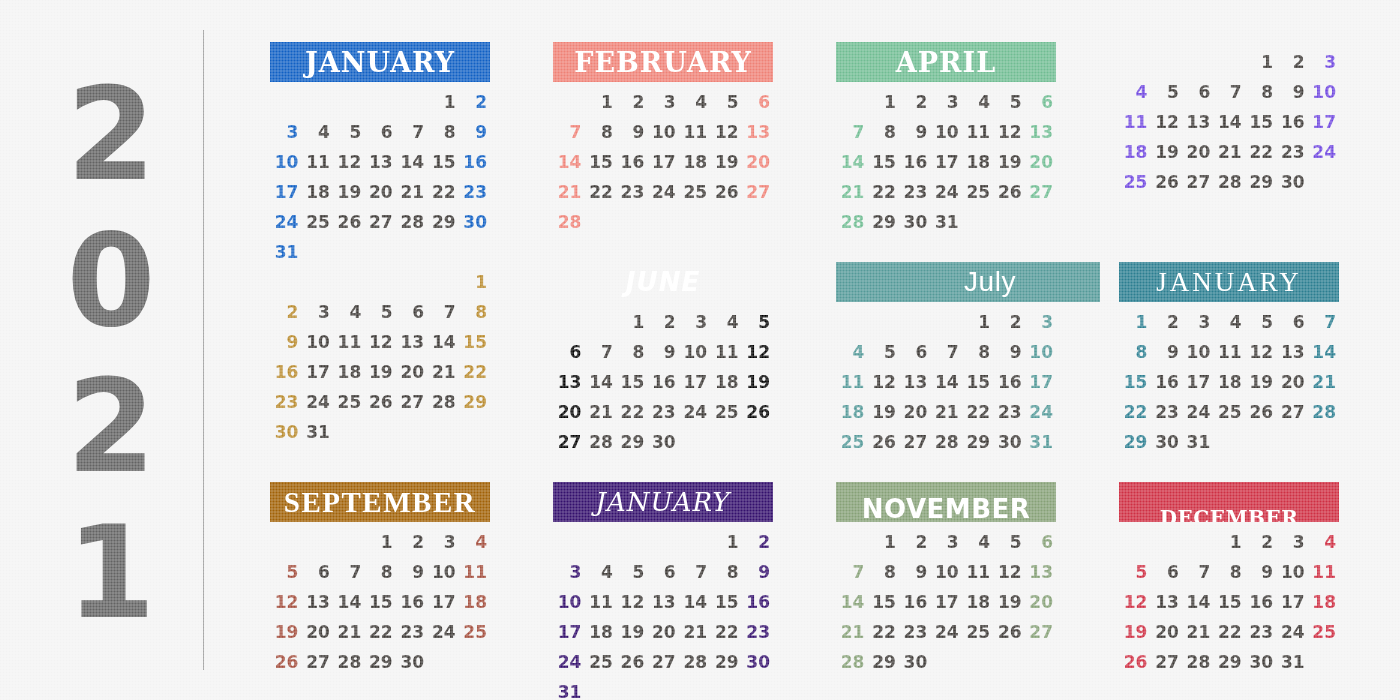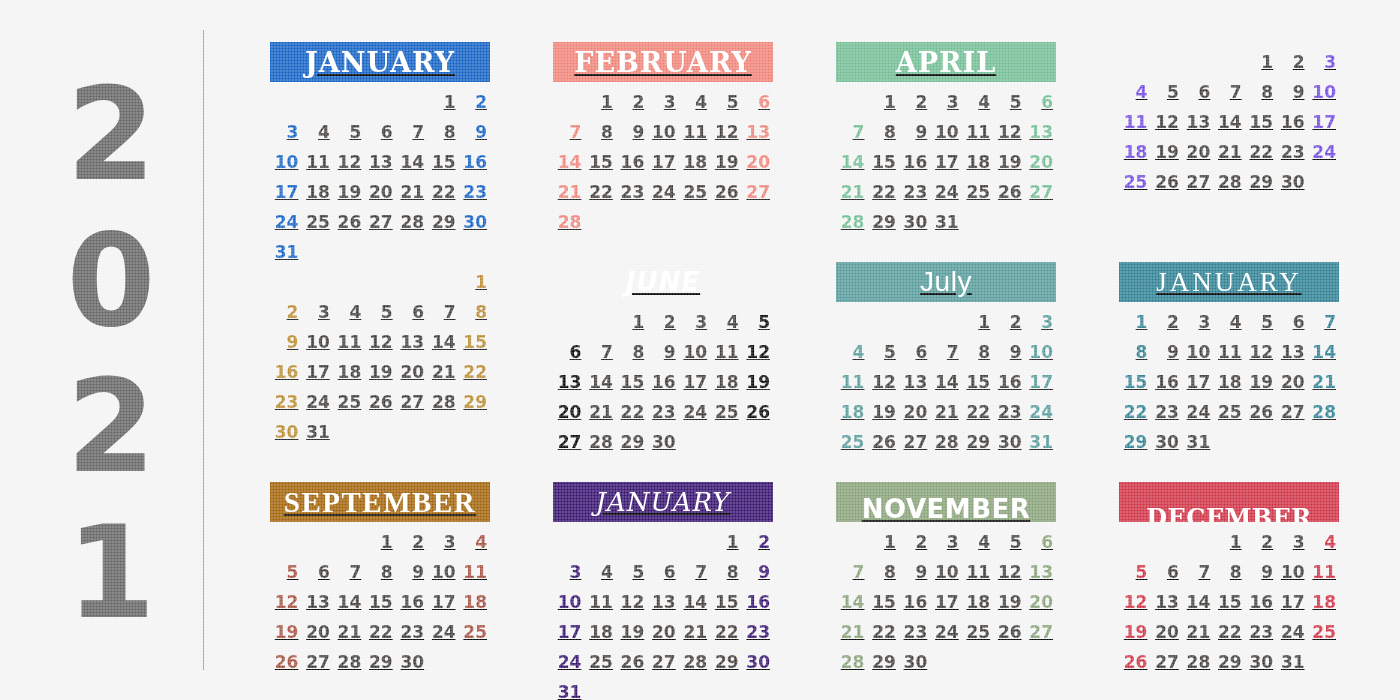--- a/index.html
+++ b/index.html
@@ -70,21 +70,20 @@
     position: absolute;
     left: 270px;
     top: 42px;
     width: 1090px;
     height: 620px;
     display: grid;
     grid-template-columns: repeat(4, 220px);
     grid-template-rows: repeat(3, 220px);
     column-gap: 63px;
     row-gap: 0px;
-    text-decoration: underline;
   }
   .month {
     width: 220px;
     position: relative;
   }
   .month-header {
     width: 220px;
     height: 40px;
     display: flex;
     align-items: center;
@@ -139,21 +138,21 @@
     font-family: "DejaVu Serif", serif;
     font-weight: normal;
     font-style: italic;
     letter-spacing: 1px;
     font-size: 26px;
   }
   .mn-slab {
     font-family: "DejaVu Serif", serif;
     font-weight: bold;
     letter-spacing: 0.5px;
-    font-size: 24px;
+    font-size: 20px;
     margin-top: 32px;
   }
 
   .days-grid {
     margin-top: 6px;
     width: 220px;
     display: grid;
     grid-template-columns: repeat(7, 1fr);
     row-gap: 2px;
   }
@@ -419,21 +418,21 @@
           <div class="day">24</div>
           <div class="day">25</div>
           <div class="day weekend">26</div>
           <div class="day weekend">27</div>
           <div class="day">28</div>
           <div class="day">29</div>
           <div class="day">30</div>
         </div>
       </div>
       <div class="month">
-        <div class="month-header" style="background-color: rgb(85, 154, 153);">
+        <div class="month-header" style="background-color: rgb(85, 154, 153); padding-left: 44px;">
           <span class="month-name mn-sans-light">July</span>
         </div>
         <div class="days-grid">
           <div class="day empty"></div>
           <div class="day empty"></div>
           <div class="day empty"></div>
           <div class="day empty"></div>
           <div class="day">1</div>
           <div class="day">2</div>
           <div class="day weekend" style="color: rgb(85, 154, 153);">3</div>

